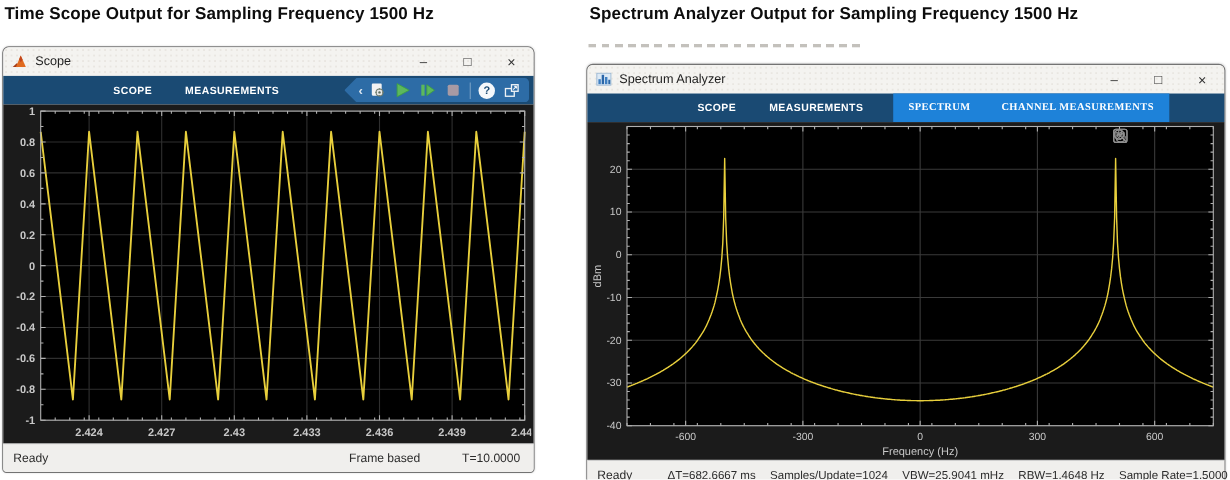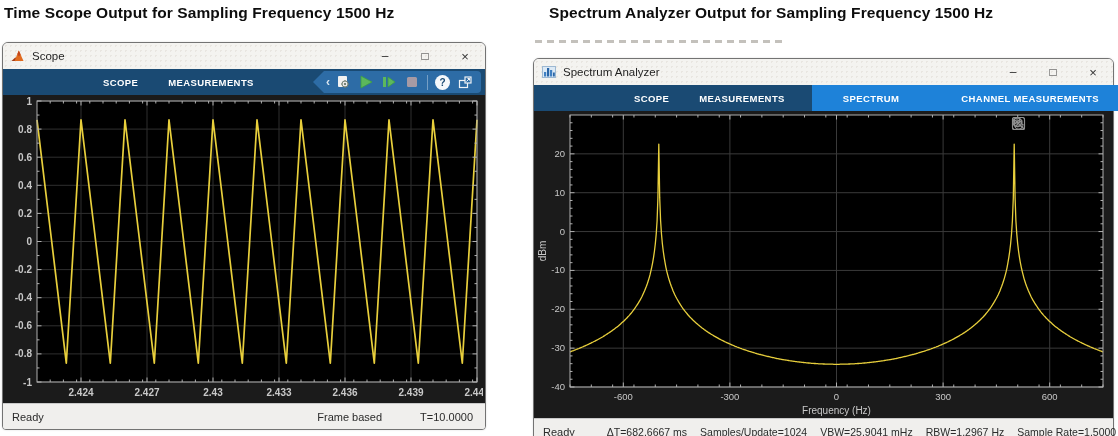--- a/index.html
+++ b/index.html
@@ -2,21 +2,21 @@
 <html><head>
 <meta charset="utf-8">
 <style>
   html,body{margin:0;padding:0;}
   body{
     width:1118px;height:436px;position:relative;background:#ffffff;
     font-family:"Liberation Sans", sans-serif;overflow:hidden;
   }
   .heading{position:absolute;top:4px;font-size:15.5px;font-weight:bold;color:#0d0d0d;letter-spacing:.1px;}
   #heading-left{left:4px;}
-  #heading-right{left:549px;}
+  #heading-right{left:536px;}
 
   .ghost-dashes{position:absolute;left:535px;top:40px;width:252px;height:3px;
     background:repeating-linear-gradient(90deg,#b9b6b0 0 7px,transparent 7px 12px);opacity:.85;}
 
   .window{position:absolute;background:#fff;border:1px solid #737373;border-radius:6px 6px 4px 4px;
     display:flex;flex-direction:column;box-shadow:0 0 2px rgba(0,0,0,.15);}
   #scope-window{left:2px;top:42px;width:482px;height:386px;}
   #spectrum-window{left:533px;top:58px;width:579px;height:385px;}
 
   .titlebar{height:26px;flex:0 0 26px;display:flex;align-items:center;background:#f4f3f0;
@@ -24,21 +24,21 @@
     background-image:radial-gradient(#e9e6e1 1px,transparent 1px);background-size:5px 5px;}
   .title-icon{margin-left:8px;display:flex;align-items:center;}
   .title-text{margin-left:7px;font-size:11.5px;color:#1f1f1f;}
   .win-controls{margin-left:auto;display:flex;height:100%;}
   .win-btn{width:40px;display:flex;align-items:center;justify-content:center;font-size:12px;color:#333;cursor:default;}
   .win-btn.close{font-size:13px;}
 
   .tabbar{height:26px;flex:0 0 26px;background:#1a4a73;display:flex;align-items:stretch;padding-left:85px;position:relative;}
   .tab{display:flex;align-items:center;padding:0 15px;color:#fff;font-size:9.5px;font-weight:bold;letter-spacing:.4px;white-space:nowrap;}
   .tab-group-hl{display:flex;align-items:stretch;background:#1e82d9;margin-left:12px;}
-  .tab-group-hl .tab{padding:0 31px;}
+  .tab-group-hl .tab{padding:0 14px;font-family:Liberation Serif, serif;}
   .icon-cluster{margin-left:auto;margin-right:4px;align-self:center;height:22px;background:#2d6ca6;
     display:flex;align-items:center;gap:7px;padding:0 8px 0 13px;
     clip-path:polygon(11px 0,100% 0,100% 100%,11px 100%,0 50%);border-radius:0 4px 4px 0;}
   .cluster-chevron{color:#dbe6f0;font-size:12px;font-weight:bold;margin-right:-2px;}
   .tool-icon{display:flex;align-items:center;justify-content:center;width:16px;height:18px;}
   .cluster-divider{width:1px;height:15px;background:rgba(255,255,255,.35);}
   .help-circle{width:15px;height:15px;border-radius:50%;background:#f5f8fb;color:#1a4a73;
     font-size:10px;font-weight:bold;display:flex;align-items:center;justify-content:center;}
 
   .plot-wrap{flex:1 1 auto;background:#1b1b1b;position:relative;overflow:hidden;}
@@ -527,19 +527,19 @@
       </span>
     </div>
   </div>
 
   <div class="statusbar">
     <span class="status-left">Ready</span>
     <span class="metrics">
       <span>ΔT=682.6667 ms</span>
       <span>Samples/Update=1024</span>
       <span>VBW=25.9041 mHz</span>
-      <span>RBW=1.2967 Hz</span>
+      <span>RBW=1.4648 Hz</span>
       <span>Sample Rate=1.5000 kHz</span>
 
     </span>
 
   </div>
 </div>
 
 </body></html>

